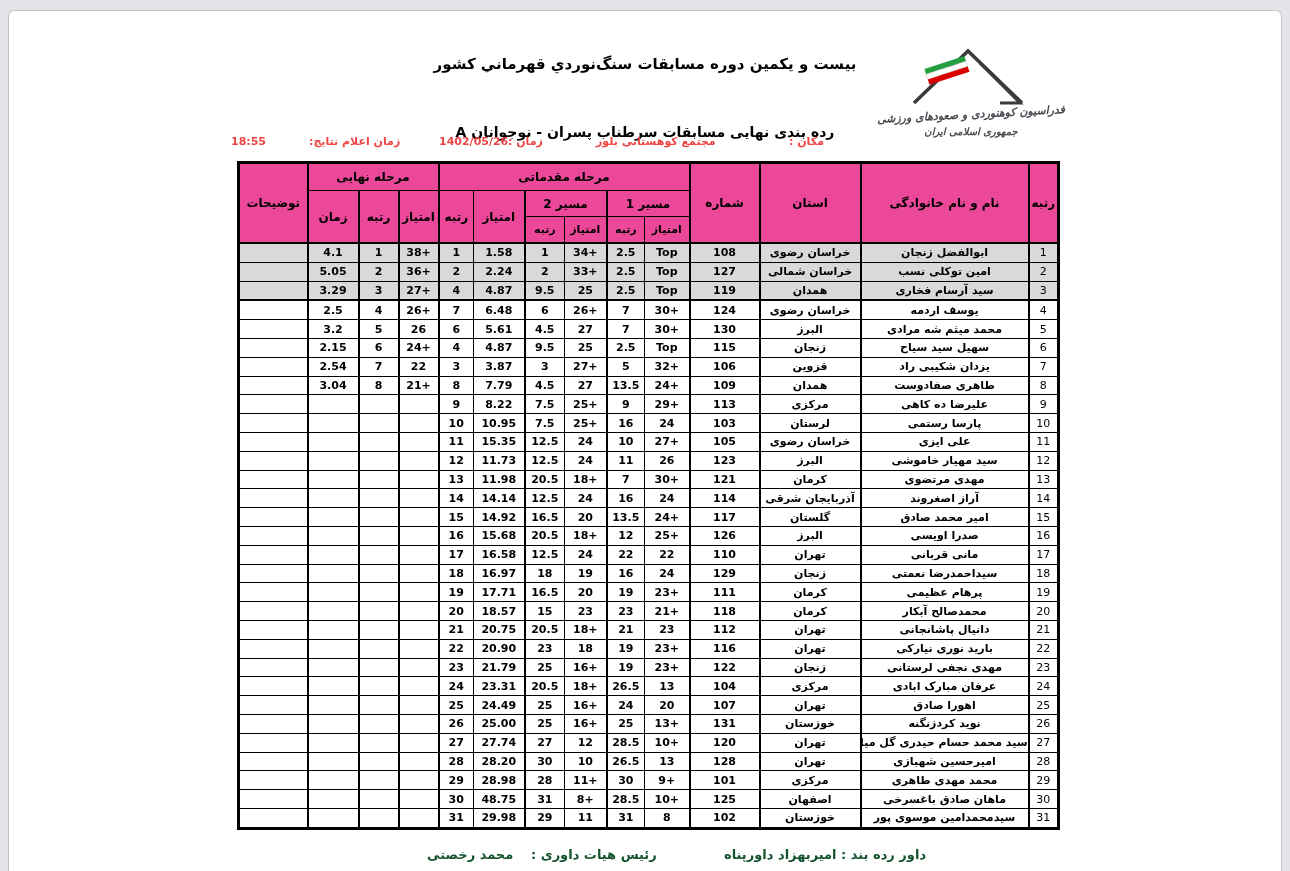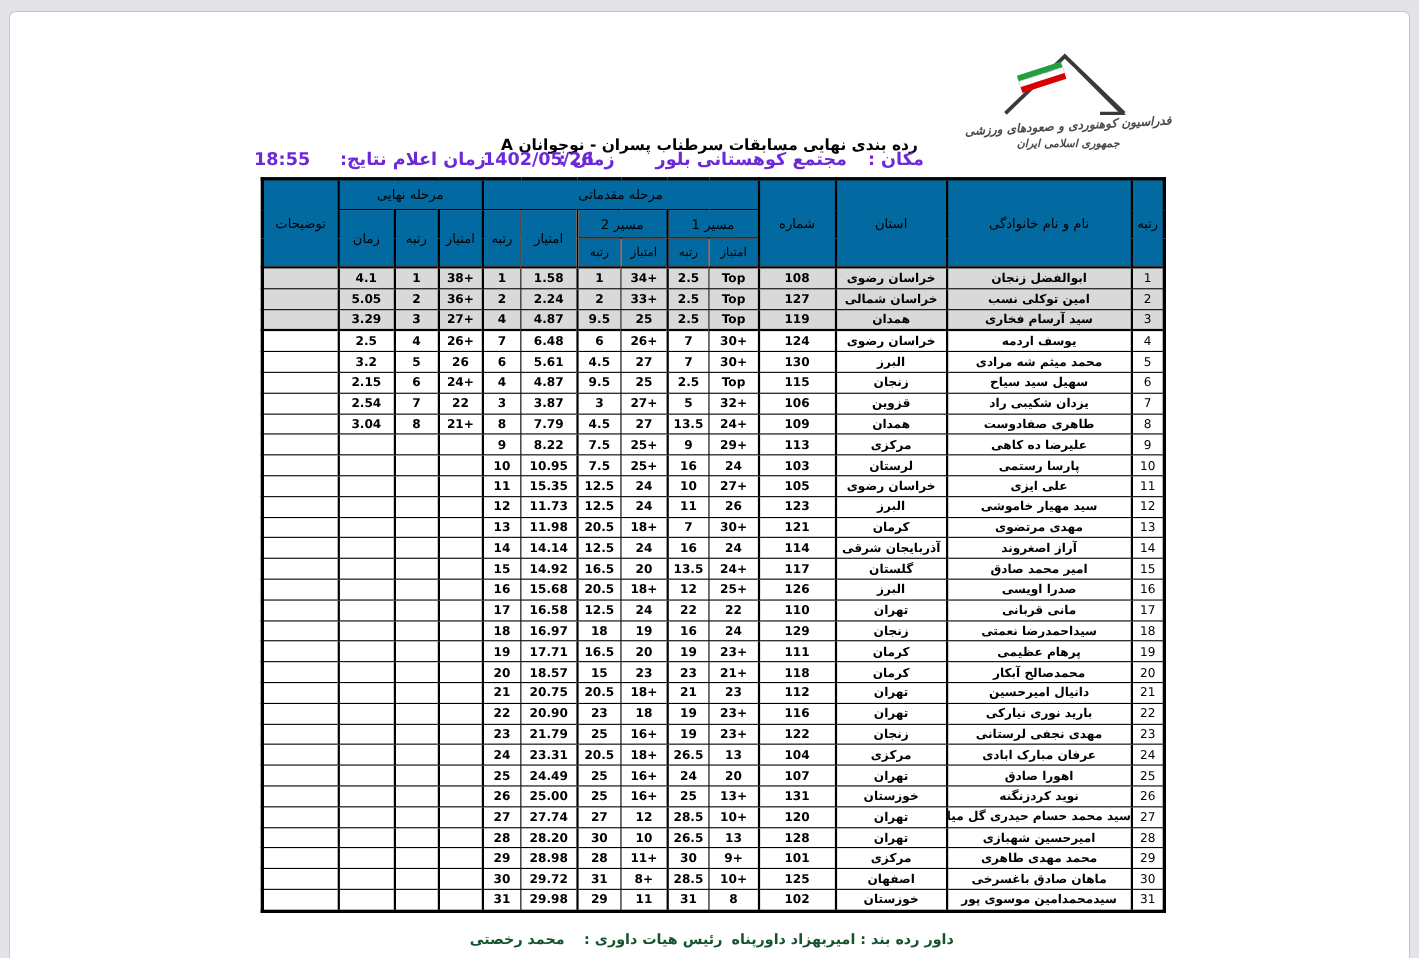--- a/index.html
+++ b/index.html
@@ -9,21 +9,21 @@
     font-family:"DejaVu Sans", sans-serif;
   }
   .page{
     position:absolute;left:8px;right:8px;top:10px;bottom:0;
     background:#ffffff;border:1px solid #c2c2c6;border-bottom:none;
     border-radius:6px 6px 0 0;
   }
   .title{position:absolute;width:100%;text-align:center;font-weight:bold;color:#000;}
   .title1{top:44px;font-size:15px;}
   .title2{top:85px;font-size:14px;margin-top:28px;}
-  .info-item{position:absolute;top:124px;font-size:16px;font-weight:bold;color:#6d28d9;white-space:nowrap;}
+  .info-item{position:absolute;top:124px;font-size:11px;font-weight:bold;color:#ef4444;white-space:nowrap;}
   .footer-item{position:absolute;top:836px;font-size:13px;font-weight:bold;color:#14532d;white-space:nowrap;}
 
   
   .logo{position:absolute;left:832px;top:34px;width:260px;height:118px;text-align:center;}
   .logo svg{display:block;margin:0 auto;}
   .logo-text{font-style:italic;color:#4a4a52;font-weight:bold;line-height:1.5;
     font-family:"DejaVu Serif", serif;}
   .logo-text .l1{font-size:11px;transform:rotate(-3deg);display:block;}
   .logo-text .l2{font-size:10px;display:block;}
 
@@ -31,21 +31,21 @@
   table.results{
     position:absolute;left:228px;top:150px;  
     border-collapse:collapse;table-layout:fixed;width:820px;
     direction:rtl;
   }
   .results th,.results td{
     border:1px solid #000;padding:0;text-align:center;vertical-align:middle;
     overflow:hidden;white-space:nowrap;color:#000;
   }
   .results{border:3px solid #000;}
-  .results th{background:#0369a1;font-weight:normal;font-size:12px;}
+  .results th{background:#ec4899;font-weight:bold;font-size:12px;}
   .results thead tr.band1 th{height:26px;}
   .results thead tr.band2 th{height:25px;}
   .results thead tr.band3 th{height:25px;font-size:11px;}
   .results tbody td{height:17.8px;font-size:11px;font-weight:bold;}
   .results tbody tr{height:18.8px;}
   .tl{border-left-width:2.5px !important;}
   .results tbody tr:first-child td{border-top-width:2.5px;margin-top:16px;}
   .results tbody tr.after-podium td{border-top-width:2.5px;}
   tr.podium td{background:#d9d9d9;}
   .c-rank{font-weight:normal !important;}
@@ -53,20 +53,21 @@
   .c-red{color:#ff0000;}
   .c-orange{color:#e26b0a;}
   .c-green{color:#4f6228;}
   .c-name{font-size:11px;}
 </style>
 </head>
 <body>
 
 <div class="page">
 
+  <div class="title title1">بیست و یکمین دوره مسابقات سنگ‌نوردي قهرماني کشور</div>
   <div class="title title2">رده بندی نهایی مسابقات سرطناب پسران - نوجوانان A</div>
 
   <div class="logo">
     <svg width="150" height="62" viewBox="0 0 150 62">
       <path d="M18 58 L72 6 L126 58" fill="none" stroke="#3a3a3a" stroke-width="3.5"></path>
       <path d="M84 18 L124 58 L104 58" fill="none" stroke="#3a3a3a" stroke-width="3"></path>
       <g transform="rotate(-18 48 26)">
         <rect x="30" y="18" width="42" height="5.5" fill="#239f40"></rect>
         <rect x="30" y="23.5" width="42" height="5.5" fill="#ffffff" stroke="#bbb" stroke-width="0.5"></rect>
         <rect x="30" y="29" width="42" height="5.5" fill="#da0000"></rect>
@@ -444,21 +445,21 @@
           <td class="c-blue tl">15</td>
           <td>18.57</td>
           <td class="c-red tl">20</td>
           <td class="c-green tl"></td>
           <td class="c-orange tl"></td>
           <td class="c-orange tl"></td>
           <td></td>
         </tr>
         <tr>
           <td class="c-rank tl">21</td>
-          <td class="c-name tl">دانیال امیرحسین</td>
+          <td class="c-name tl">دانیال پاشانجانی</td>
           <td class="tl">تهران</td>
           <td class="tl">112</td>
           <td class="c-blue">23</td>
           <td class="c-blue tl">21</td>
           <td class="c-blue">+18</td>
           <td class="c-blue tl">20.5</td>
           <td>20.75</td>
           <td class="c-red tl">21</td>
           <td class="c-green tl"></td>
           <td class="c-orange tl"></td>
@@ -595,21 +596,21 @@
         </tr>
         <tr>
           <td class="c-rank tl">30</td>
           <td class="c-name tl">ماهان صادق باغسرخی</td>
           <td class="tl">اصفهان</td>
           <td class="tl">125</td>
           <td class="c-blue">+10</td>
           <td class="c-blue tl">28.5</td>
           <td class="c-blue">+8</td>
           <td class="c-blue tl">31</td>
-          <td>29.72</td>
+          <td>48.75</td>
           <td class="c-red tl">30</td>
           <td class="c-green tl"></td>
           <td class="c-orange tl"></td>
           <td class="c-orange tl"></td>
           <td></td>
         </tr>
         <tr>
           <td class="c-rank tl">31</td>
           <td class="c-name tl">سیدمحمدامین موسوی پور</td>
           <td class="tl">خوزستان</td>
@@ -621,17 +622,17 @@
           <td>29.98</td>
           <td class="c-red tl">31</td>
           <td class="c-green tl"></td>
           <td class="c-orange tl"></td>
           <td class="c-orange tl"></td>
           <td></td>
         </tr>
       </tbody>
   </table>
 
-  <div class="footer-item" style="left:656px">داور رده بند :  امیربهزاد داورپناه</div>
+  <div class="footer-item" style="left:715px">داور رده بند :  امیربهزاد داورپناه</div>
   <div class="footer-item" style="left:522px">رئیس هیات داوری :</div>
   <div class="footer-item" style="left:418px">محمد رخصتی</div>
 
 </div>
 
 </body></html>

